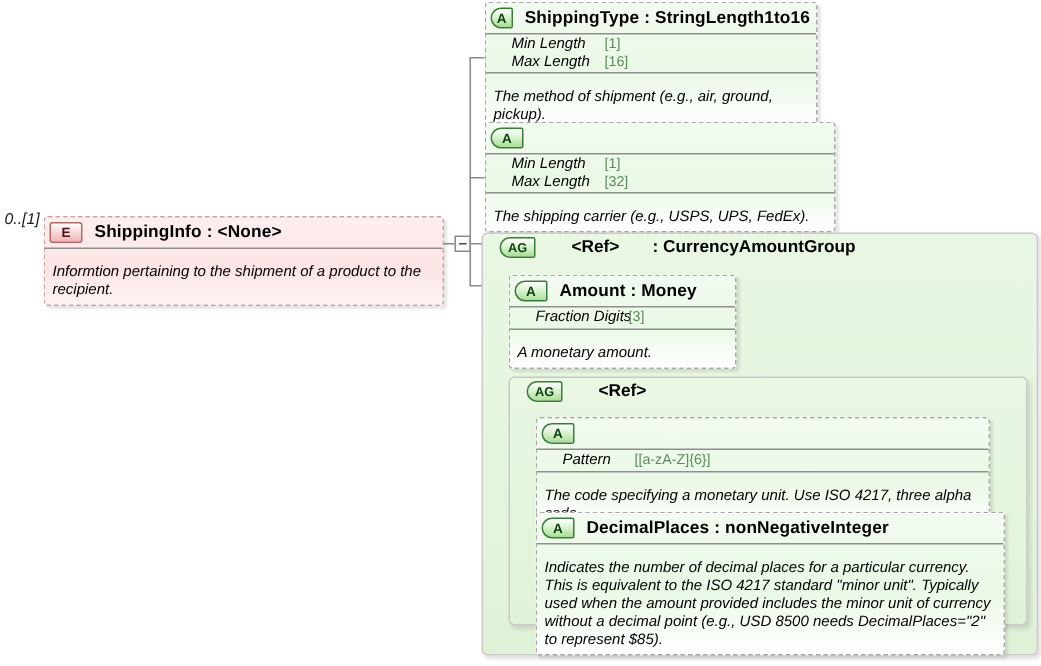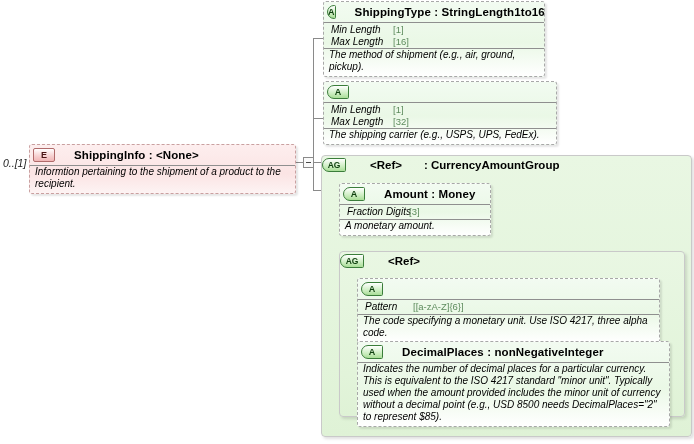--- a/index.html
+++ b/index.html
@@ -45,21 +45,21 @@
   .node-title {
     display: flex;
     align-items: center;
     height: 20px;
     padding: 0 4px 0 3px;
     font-weight: bold;
     font-size: 11.5px;
     letter-spacing: 0.1px;
     white-space: nowrap;
   }
-  .node-title .tname { margin-left: 19px; }
+  .node-title .tname { margin-left: 8px; }
 
   
   .badge {
     display: inline-flex;
     align-items: center;
     justify-content: center;
     height: 14px;
     font-size: 9px;
     font-weight: bold;
     line-height: 1;
@@ -83,55 +83,55 @@
   .badge.e {
     width: 22px;
     border: 1px solid #b06a6a;
     border-radius: 2px;
     background: linear-gradient(to bottom, #ffffff 0%, #f6cfcf 60%, #f0b6b6 100%);
     color: #4a1515;
   }
 
   .facets {
     border-top: 1px solid #8f8f8f;
-    padding: 1px 5px 1px 7px;
+    padding: 1px 5px 1px 17px;
   }
   .facet {
     display: flex;
     align-items: baseline;
     font-style: italic;
     font-size: 10px;
     line-height: 11.5px;
     white-space: nowrap;
   }
   .facet .fname { width: 62px; flex: 0 0 auto; }
   .facet .fval { color: #5d8b5d; font-style: normal; font-size: 9.5px; }
 
   .doc {
     border-top: 1px solid #8f8f8f;
-    padding: 0 5px 3px 5px;
+    padding: 10px 5px 3px 5px;
     font-style: italic;
     font-size: 10px;
     line-height: 12px;
   }
 
   
   .group {
     position: absolute;
     box-sizing: border-box;
     border: 1px solid #c9c9c9;
     border-radius: 4px;
     background: linear-gradient(to bottom, #e9f7e3 0%, #e2f4da 75%, #dff2d6 100%);
     box-shadow: 2px 2px 3px rgba(0,0,0,0.12);
   }
   .group-title {
     display: flex;
     align-items: center;
     height: 18px;
-    padding-left: 0;
+    padding-left: 11px;
     font-weight: bold;
     font-size: 11.5px;
     white-space: nowrap;
   }
   .group-title .gref { margin-left: 24px; }
   .group-title .gname { margin-left: 22px; }
 
   
   .ln {
     position: absolute;
@@ -184,21 +184,21 @@
   <div class="ln h" style="left:313px; top:190px; width:9px;"></div>
 
   <div class="ln v" style="left:331px; top:205px; height:95px;"></div>
   <div class="ln h" style="left:331px; top:205px; width:8px;"></div>
   <div class="ln h" style="left:331px; top:300px; width:8px;"></div>
 
   <div class="ln v" style="left:349px; top:300px; height:85px;"></div>
   <div class="ln h" style="left:349px; top:300px; width:8px;"></div>
   <div class="ln h" style="left:349px; top:385px; width:8px;"></div>
 
-  <div class="cardinality" style="left: 3px; top: 157px;">0..[1]</div>
+  <div class="cardinality" style="left: 3px; top: 140px;">0..[1]</div>
 
   <div class="node elem" style="left:29px; top:144px; width:267px;">
     <div class="node-title">
       <span class="badge e">E</span>
       <span class="tname">ShippingInfo : &lt;None&gt;</span>
     </div>
     <div class="doc">Informtion pertaining to the shipment of a product to the recipient.</div>
   </div>
 
   <div class="node attr" style="left:323px; top:1px; width:222px;">

